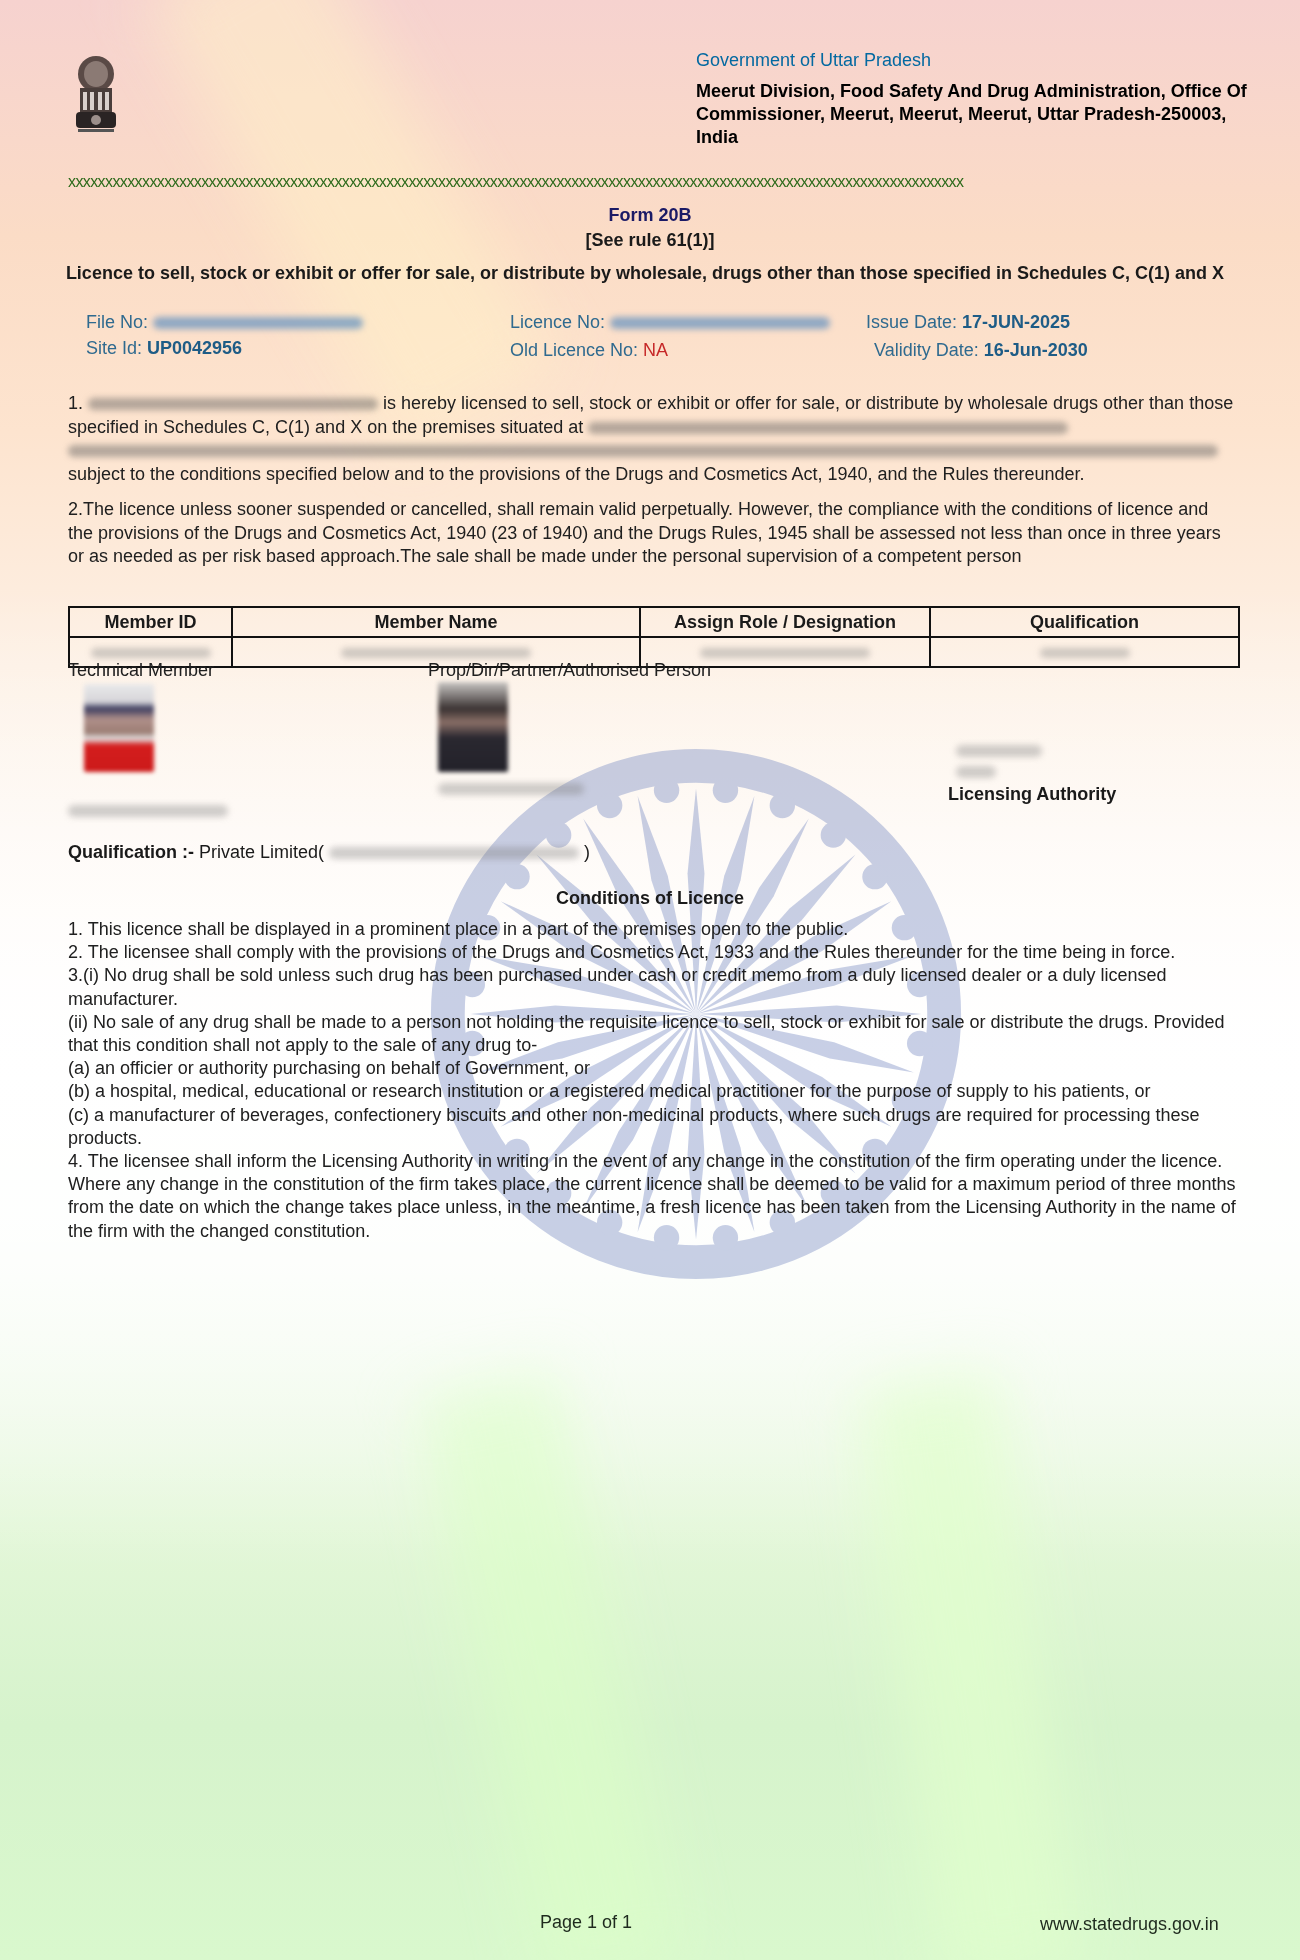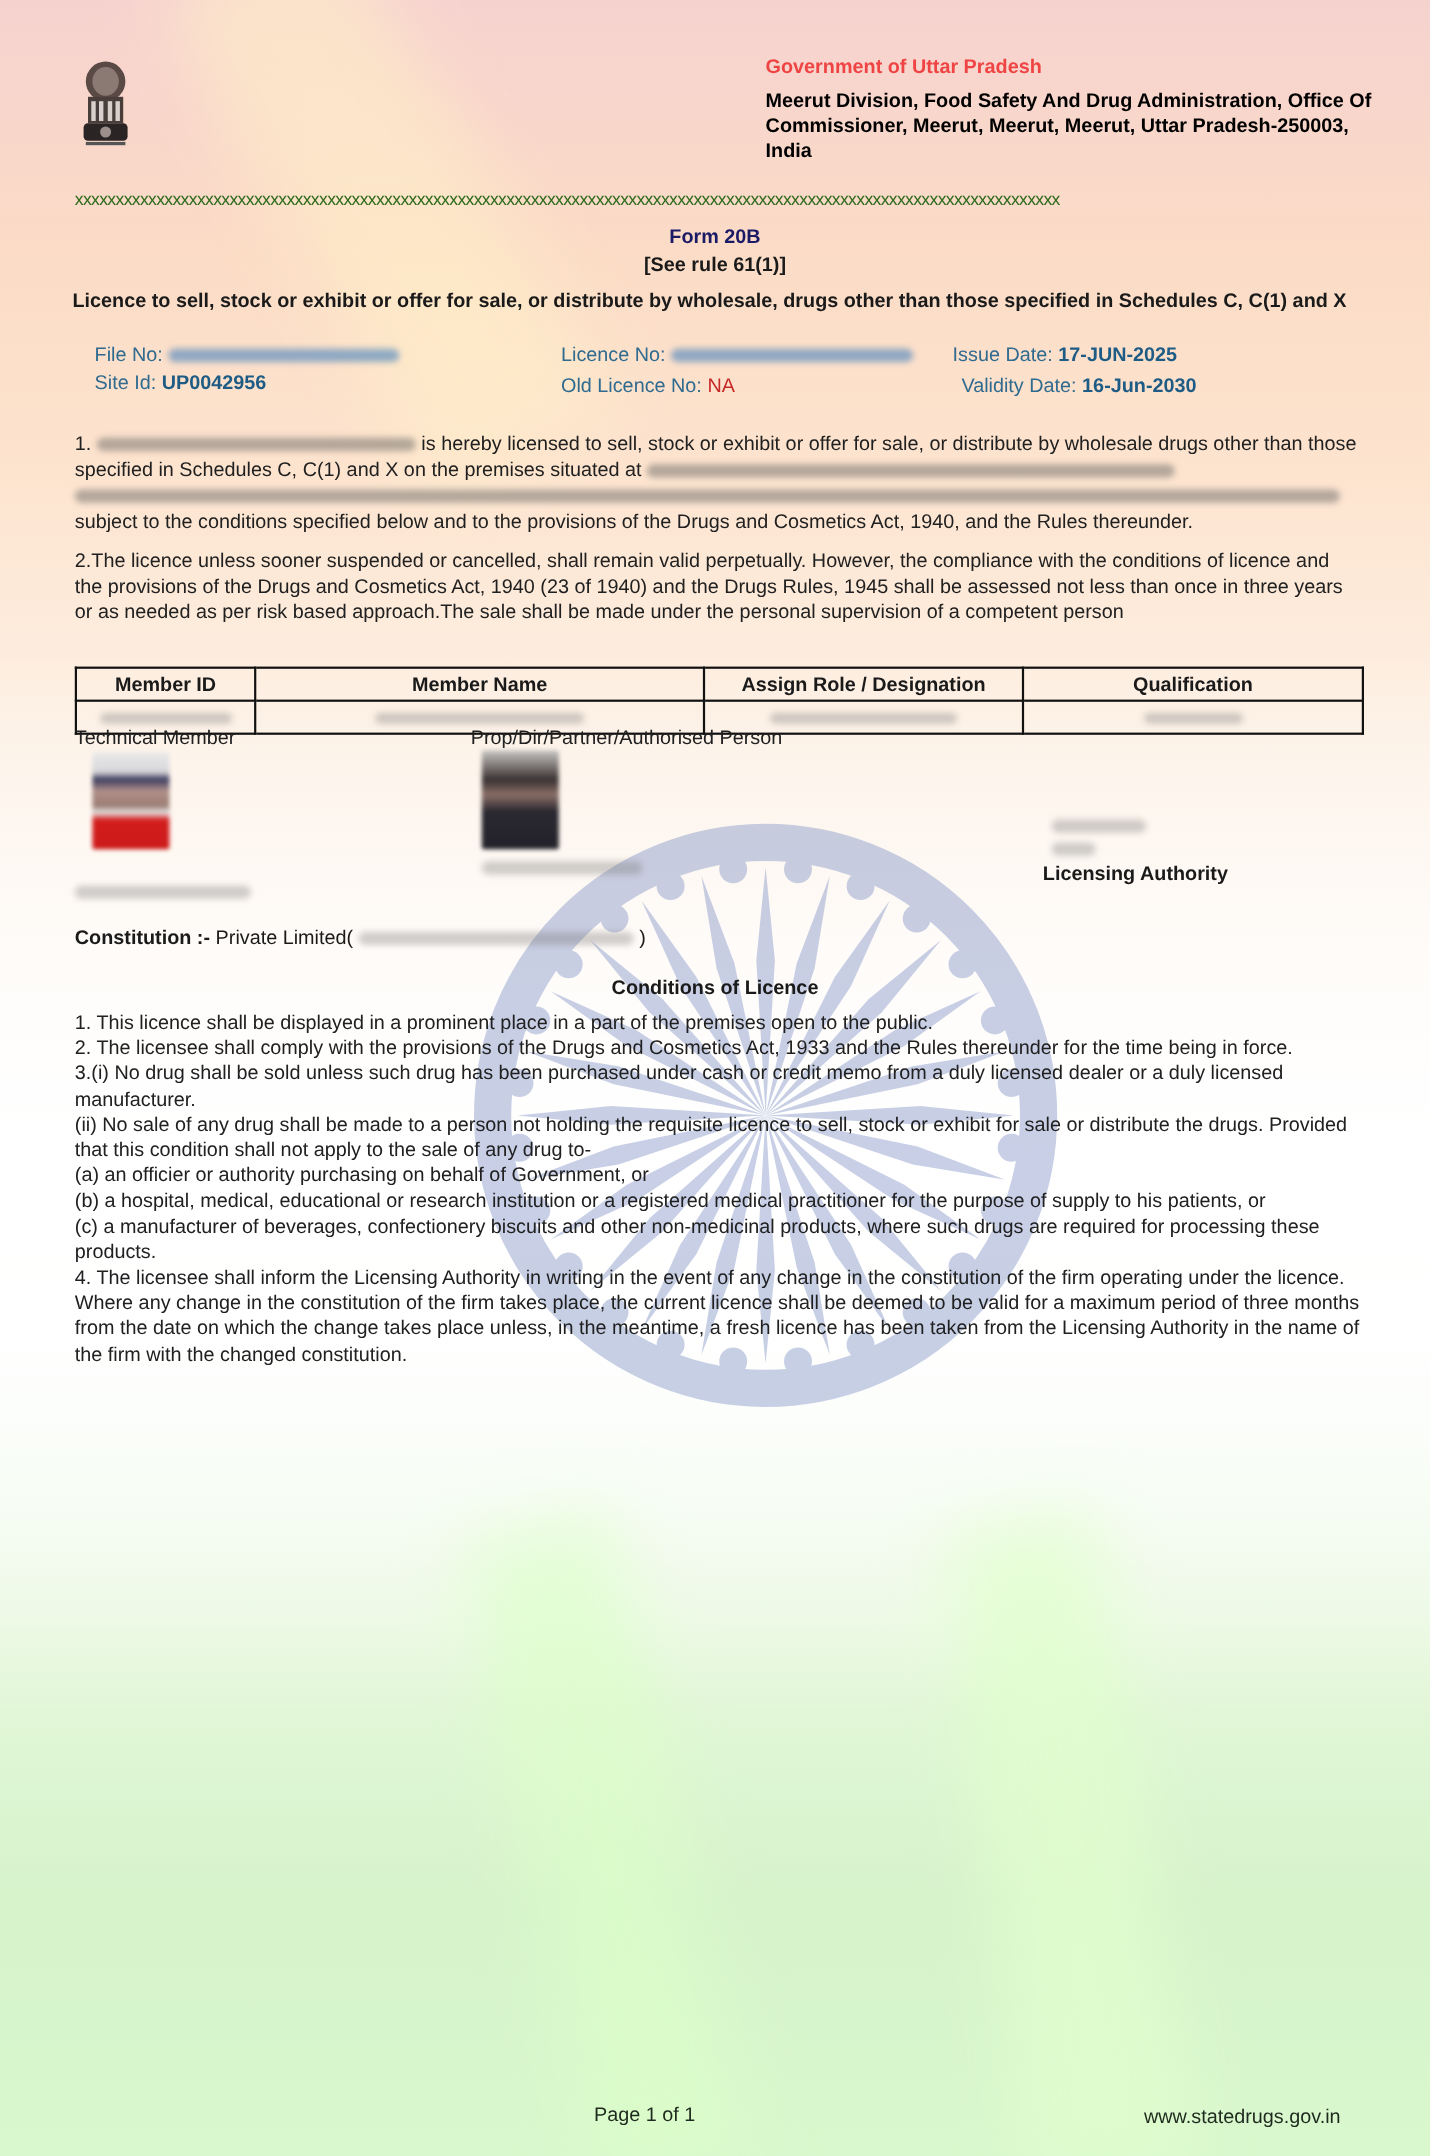--- a/index.html
+++ b/index.html
@@ -36,21 +36,21 @@
   }
   .watermark {
     position: absolute; left: 414px; top: 732px; width: 564px; height: 564px;
     opacity: 0.42;
   }
   .content { position: absolute; inset: 0; }
 
   .emblem { position: absolute; left: 64px; top: 52px; width: 64px; height: 84px; }
 
   .gov-block { position: absolute; left: 696px; top: 48px; width: 560px; }
-  .gov-title { color: #ef4444; font-weight: bold; font-size: 18px; line-height: 24px; }
+  .gov-title { color: #0369a1; font-weight: normal; font-size: 18px; line-height: 24px; }
   .gov-address { margin-top: 8px; font-weight: bold; font-size: 18px; line-height: 23px; color: #000000; }
 
   .x-divider {
     position: absolute; left: 68px; top: 172px; width: 1170px; overflow: hidden;
     white-space: nowrap; color: #2d6a1b; font-size: 16px; letter-spacing: -0.6px;
     line-height: 20px;
   }
 
   .form-title { position: absolute; left: 0; width: 1300px; text-align: center; font-weight: bold; }
   .form-no { top: 205px; color: #1b1a66; font-size: 18px; }
@@ -250,21 +250,21 @@
   <div class="photo photo-prop"></div>
   <div class="label" style="left:438px; top:778px;"><span class="redacted light" style="width:146px;"></span></div>
 
   <div class="label" style="left:956px; top:740px;">
     <span class="redacted light" style="width:86px;"></span><br>
     <span class="redacted light" style="width:40px;"></span>
   </div>
   <div class="authority">Licensing Authority</div>
 
   <div class="constitution">
-    <b>Constitution :-</b>
+    <b>Qualification :-</b>
     <span>Private Limited(</span>
     <span class="redacted light" style="width:250px;"></span>
     <span>)</span>
   </div>
 
   <div class="cond-title">Conditions of Licence</div>
 
   <div class="para" style="top:918px; line-height:23.2px;">
     <div>1. This licence shall be displayed in a prominent place in a part of the premises open to the public.</div>
     <div>2. The licensee shall comply with the provisions of the Drugs and Cosmetics Act, 1933 and the Rules thereunder for the time being in force.</div>

